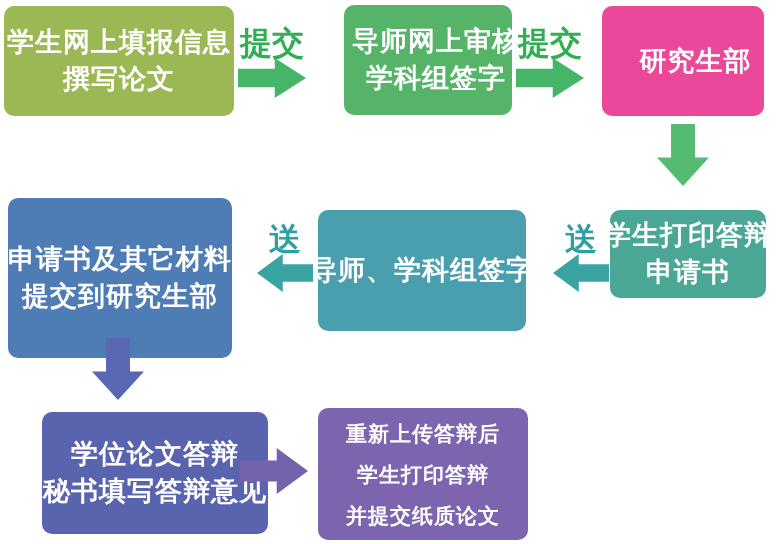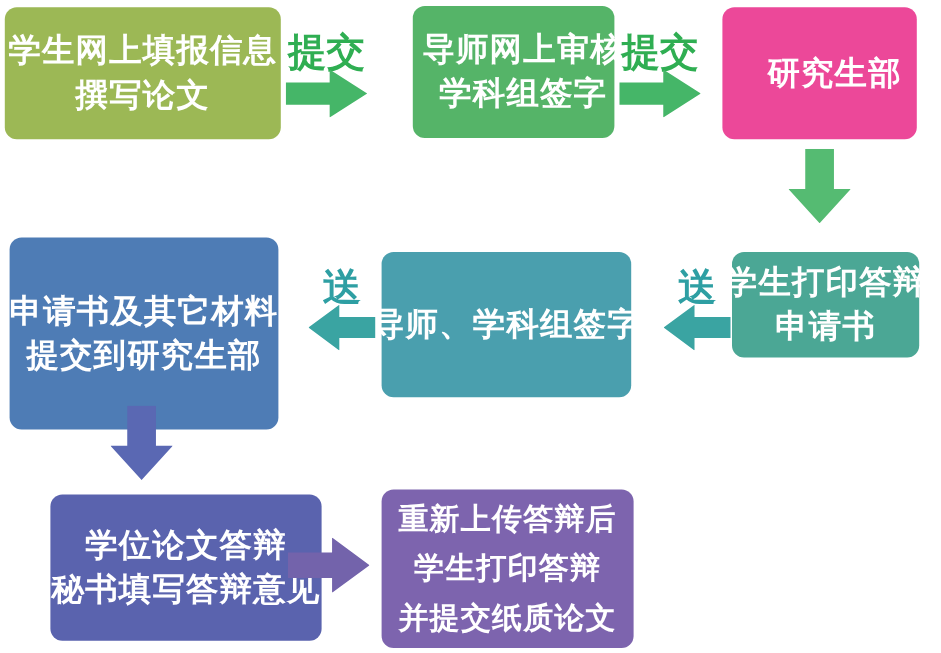--- a/index.html
+++ b/index.html
@@ -30,21 +30,21 @@
   }
   .box .line { line-height: 37px; white-space: nowrap; }
 
   .pos-b1 { left: 4px;   top: 6px;   width: 230px; height: 110px; }
   .pos-b2 { left: 344px; top: 5px;   width: 168px; height: 110px; padding-left: 16px; }
   .pos-b3 { left: 602px; top: 6px;   width: 162px; height: 110px; }
   .pos-b4 { left: 610px; top: 210px; width: 156px; height: 88px; }
   .pos-b5 { left: 318px; top: 210px; width: 208px; height: 121px; }
   .pos-b6 { left: 8px;   top: 198px; width: 224px; height: 160px; }
   .pos-b7 { left: 8px;   top: 412px; width: 226px; height: 122px; }
-  .pos-b8 { left: 318px; top: 408px; width: 210px; height: 132px; font-size: 25px; }
+  .pos-b8 { left: 318px; top: 408px; width: 210px; height: 132px; font-size: 21px; }
   .pos-b8 .line { line-height: 41px; }
 
   
   .arrow-group {
     position: absolute;
     display: flex;
     flex-direction: column;
     align-items: center;
   }
   .arrow-label {

